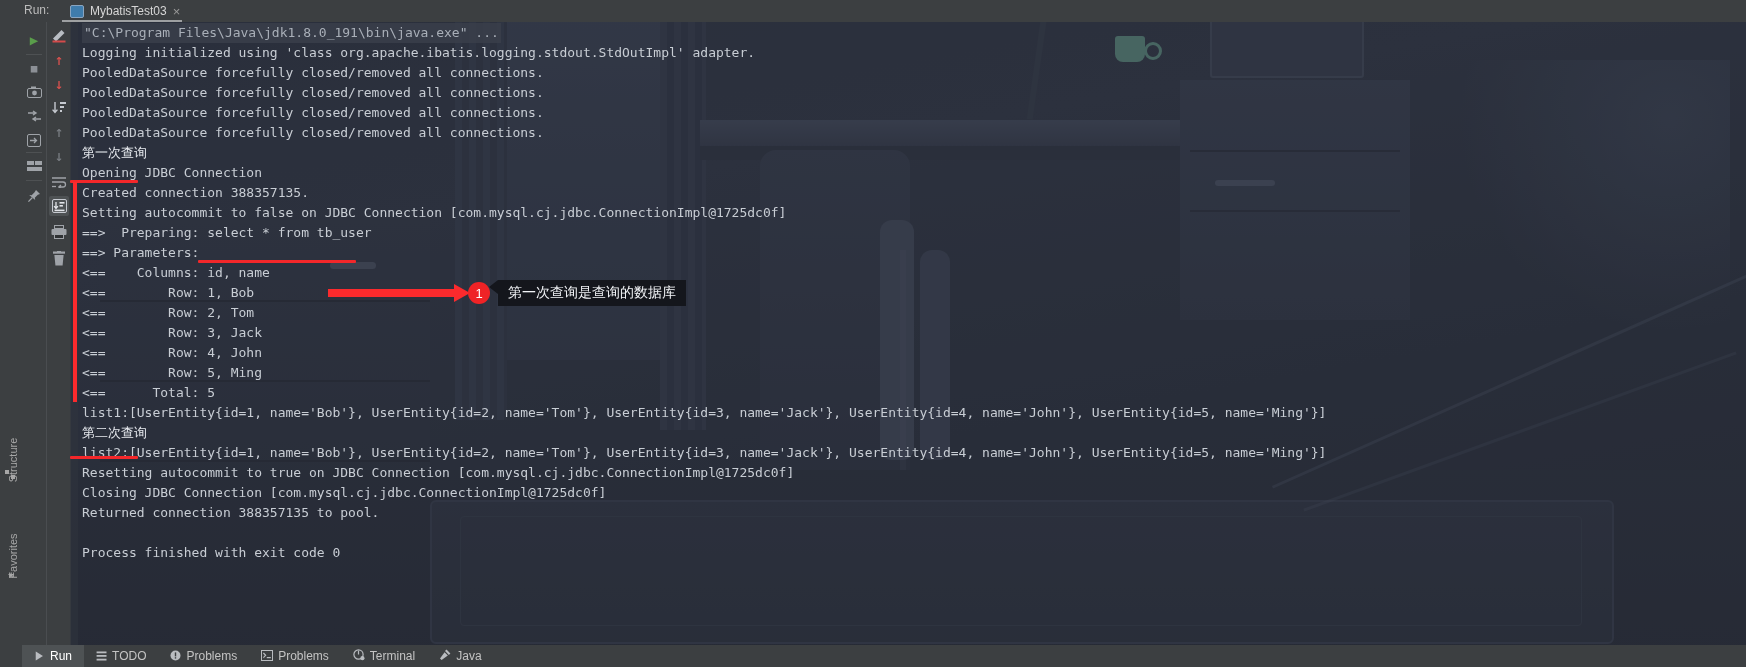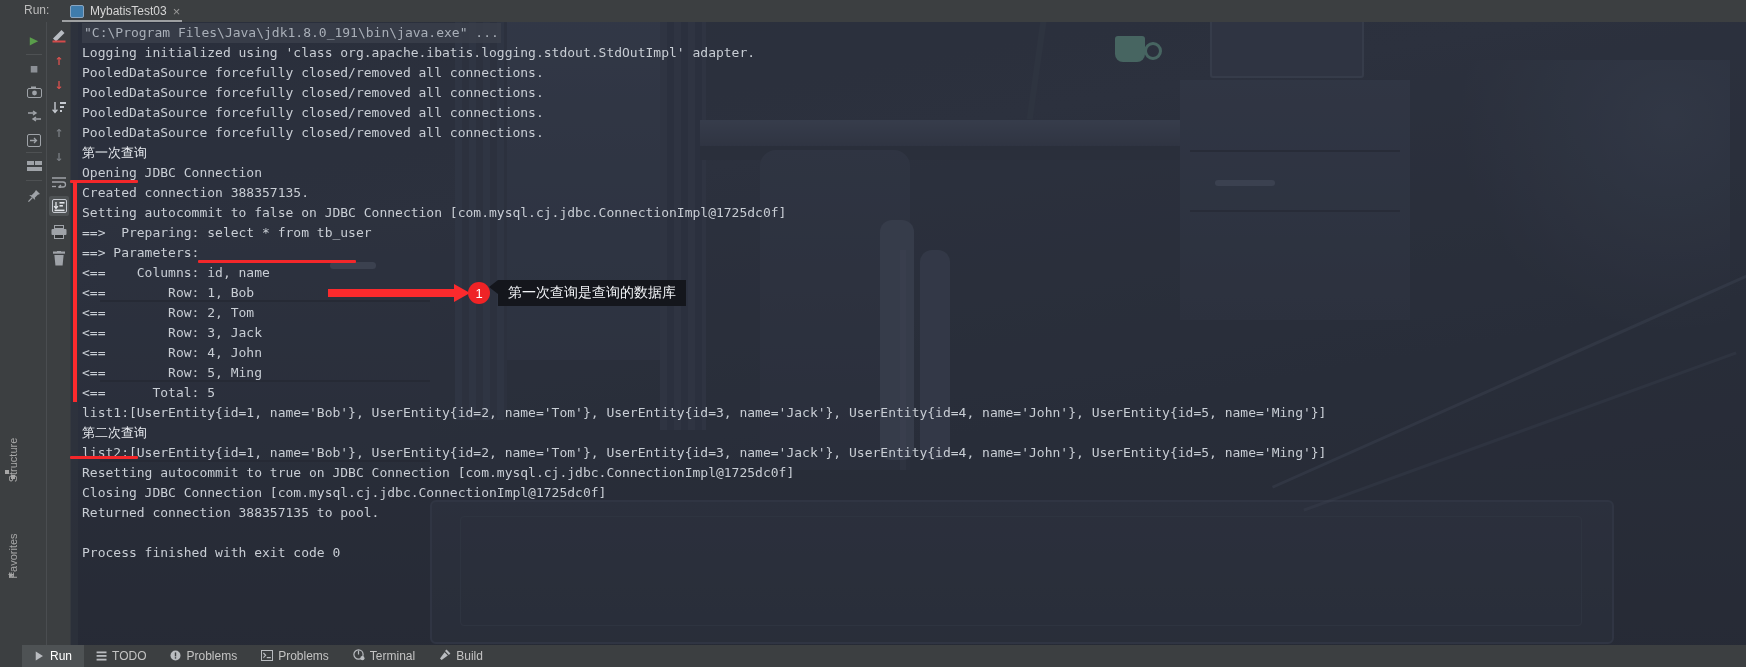--- a/index.html
+++ b/index.html
@@ -331,17 +331,17 @@
       </span>
       <span>Terminal</span>
     </div>
     <div class="bbtn">
       <span class="gi">
         <svg width="12" height="12" viewBox="0 0 12 12">
             <path d="M7.5 0.6l3.9 3.9-1.5 1.5-3.9-3.9z" fill="#b9bcc0"></path>
             <path d="M5.6 3.2L1 9.4l1.6 1.6 6.2-4.6z" fill="#b9bcc0"></path>
           </svg>
       </span>
-      <span>Build</span>
+      <span>Java</span>
     </div>
   </div>
 
 </div>
 
 </body></html>

